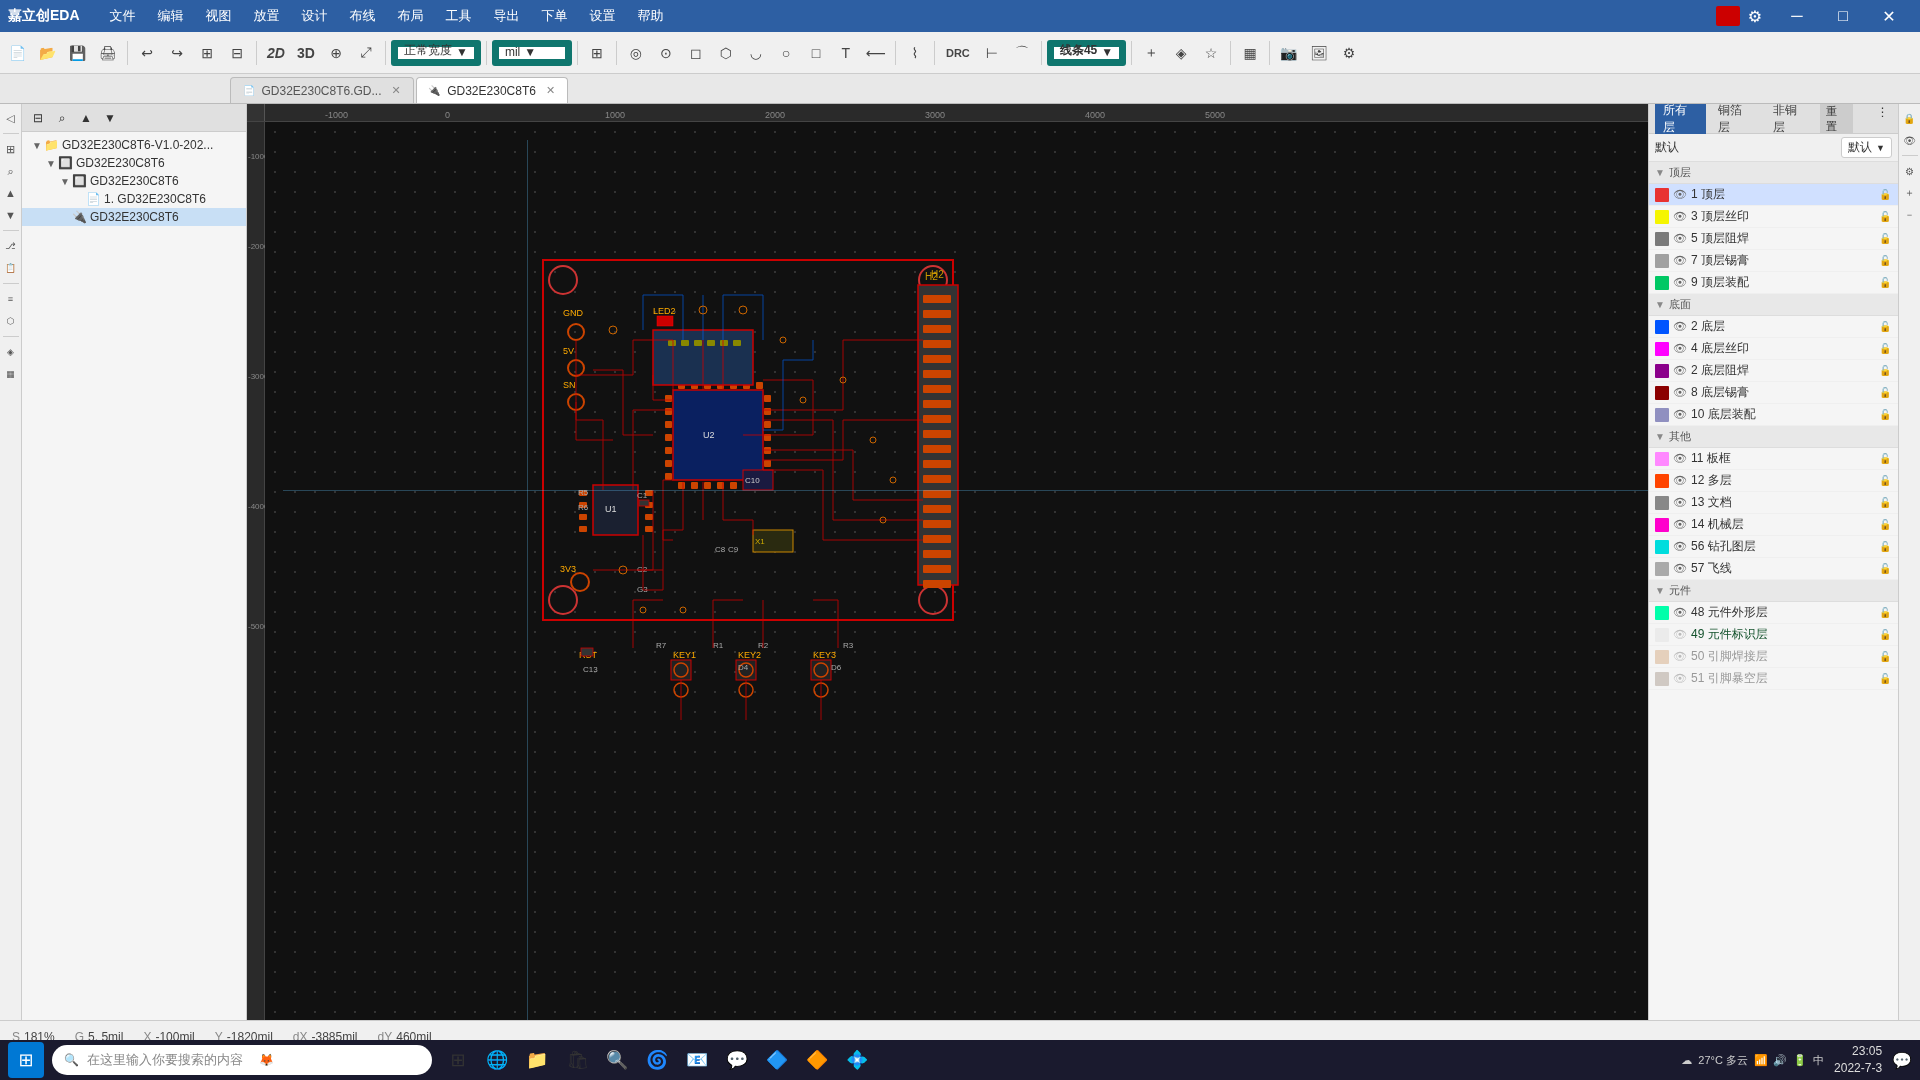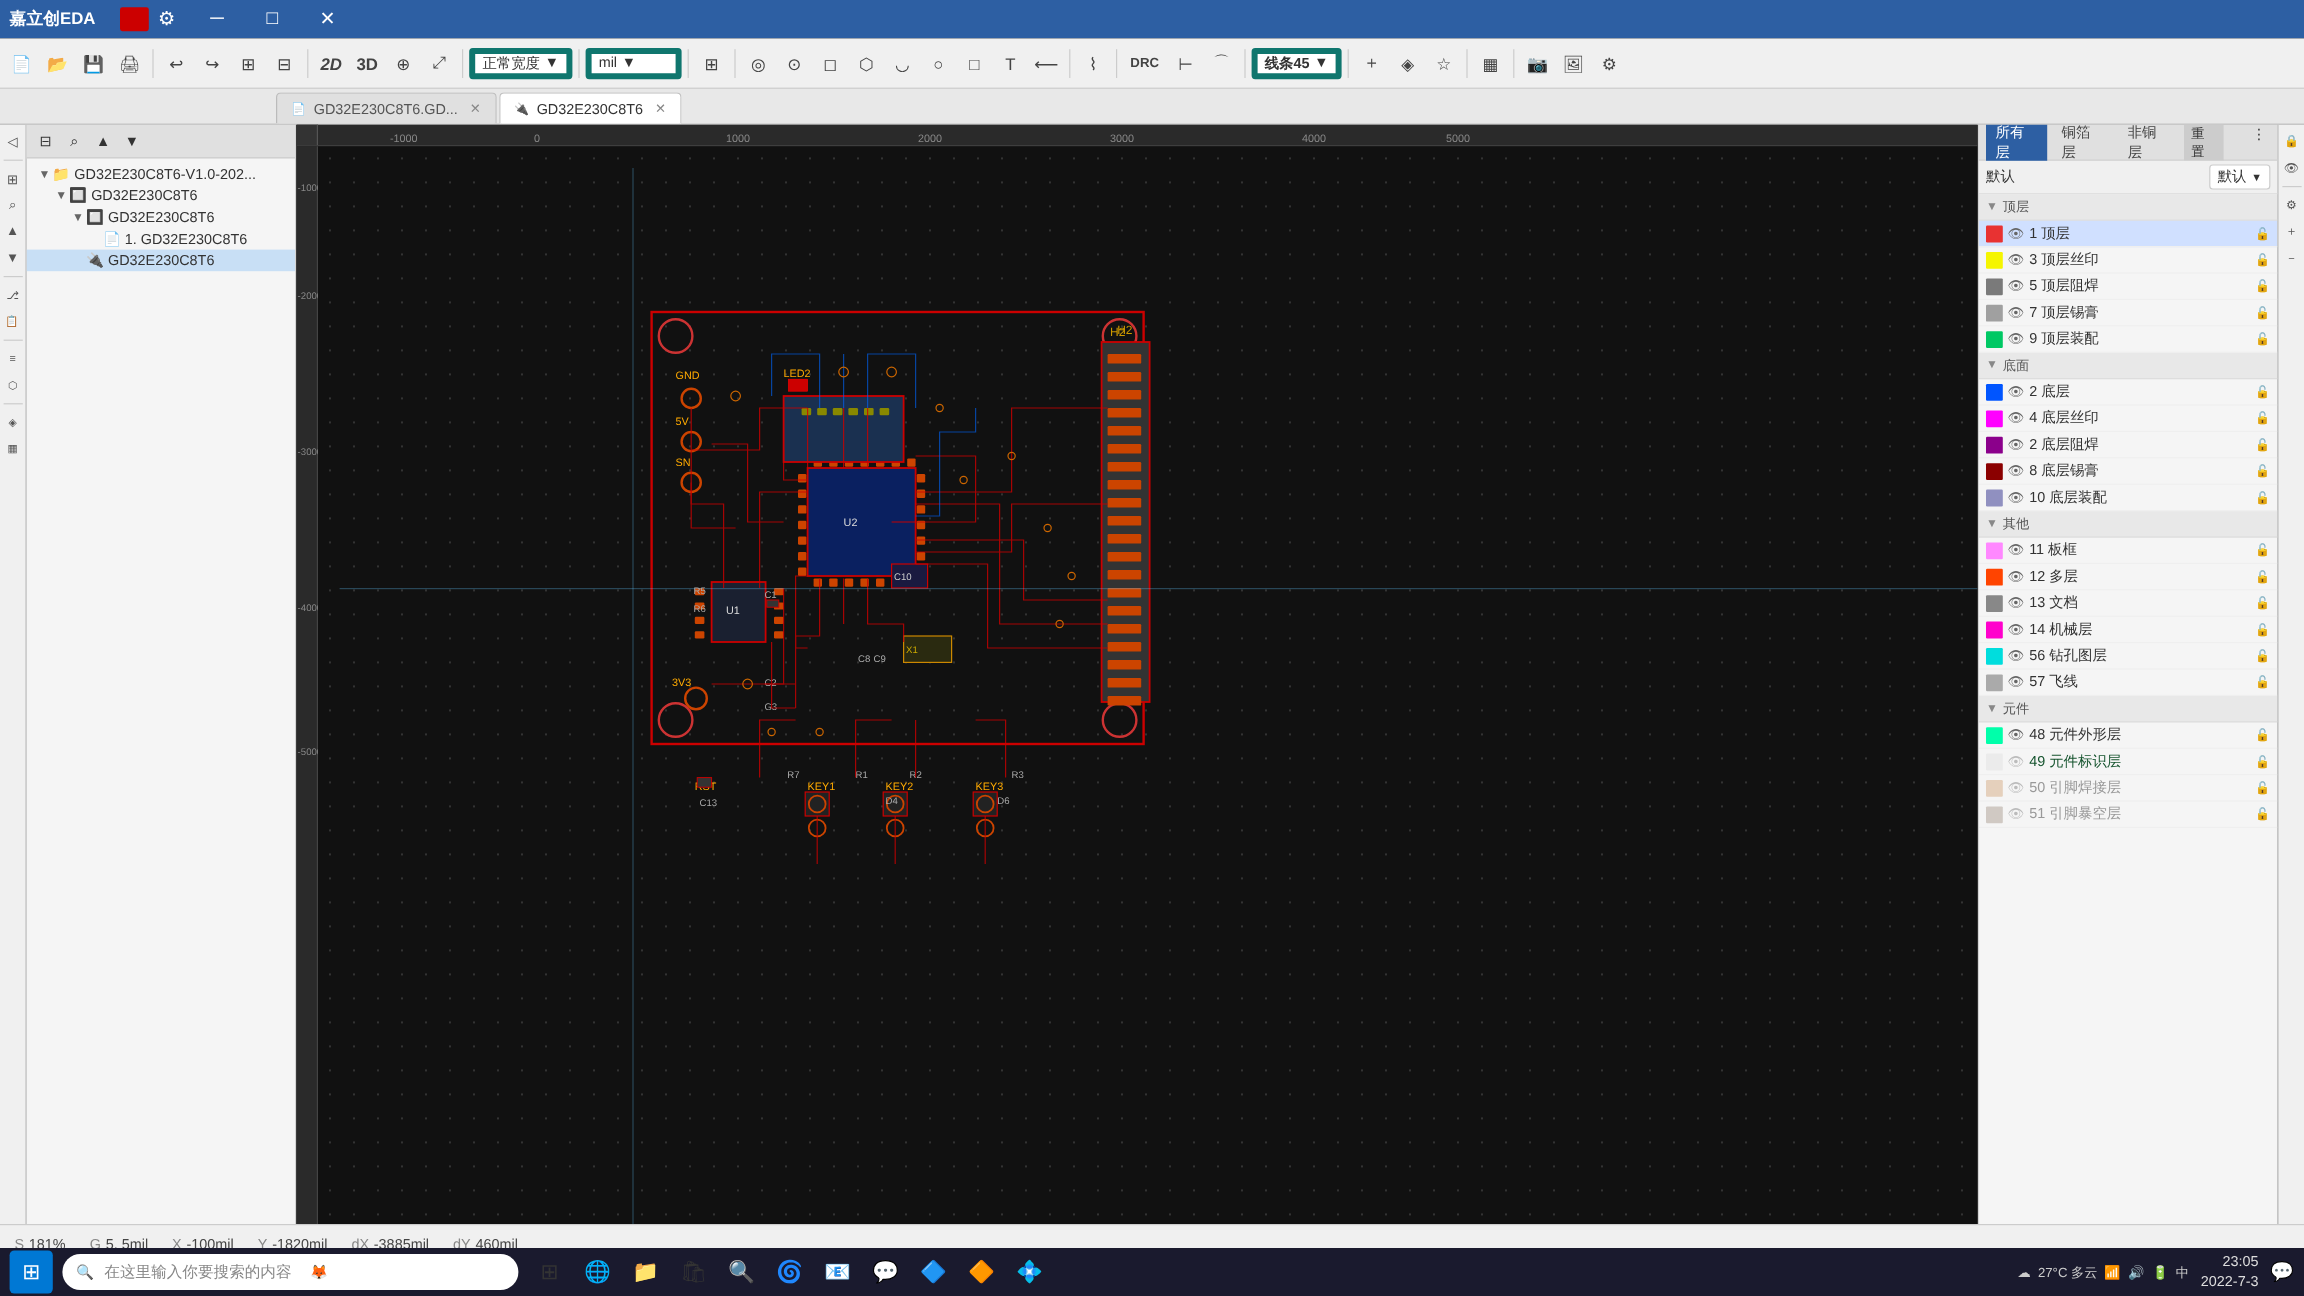--- a/index.html
+++ b/index.html
@@ -32,23 +32,23 @@
       gap: 2px;
     }
     .tb-btn {
       width: 28px; height: 28px;
       display: flex; align-items: center; justify-content: center;
       cursor: pointer; border-radius: 3px; font-size: 14px; color: #444;
     }
     .tb-sep { width: 1px; height: 24px; background: #ccc; margin: 0 3px; }
     .tb-dropdown {
       height: 26px; padding: 0 6px;
-      border: 5px solid #0f766e; border-radius: 3px;
+      border: 7px solid #0f766e; border-radius: 3px;
       background: white; cursor: pointer; font-size: 12px;
-      display: flex; align-items: flex-start; gap: 4px; min-width: 80px;
+      display: flex; align-items: flex-end; gap: 4px; min-width: 80px;
     }
 
     
     #tab-bar {
       height: 30px;
       background: #e8e8e8;
       border-bottom: 1px solid #bbb;
       display: flex;
       align-items: flex-end;
       padding-left: 230px;
@@ -247,20 +247,34 @@
 
     
     #cursor-h { position: absolute; left: 18px; right: 0; height: 1px; background: rgba(100,200,255,0.3); pointer-events: none; }
     #cursor-v { position: absolute; top: 18px; bottom: 0; width: 1px; background: rgba(100,200,255,0.3); pointer-events: none; }
   </style>
 </head>
 <body>
 
 <div id="title-bar">
   <span class="logo">嘉立创EDA</span>
+  <div class="menu-items">
+    <span class="menu-item">文件</span>
+    <span class="menu-item">编辑</span>
+    <span class="menu-item">视图</span>
+    <span class="menu-item">放置</span>
+    <span class="menu-item">设计</span>
+    <span class="menu-item">布线</span>
+    <span class="menu-item">布局</span>
+    <span class="menu-item">工具</span>
+    <span class="menu-item">导出</span>
+    <span class="menu-item">下单</span>
+    <span class="menu-item">设置</span>
+    <span class="menu-item">帮助</span>
+  </div>
   <div style="display:flex;align-items:center;gap:8px;margin-right:12px;">
     <div style="width:24px;height:20px;background:#c00;border-radius:2px;"></div>
     <span style="font-size:16px;">⚙</span>
   </div>
   <div class="window-controls">
     <div class="win-btn">─</div>
     <div class="win-btn">□</div>
     <div class="win-btn close">✕</div>
   </div>
 </div>

